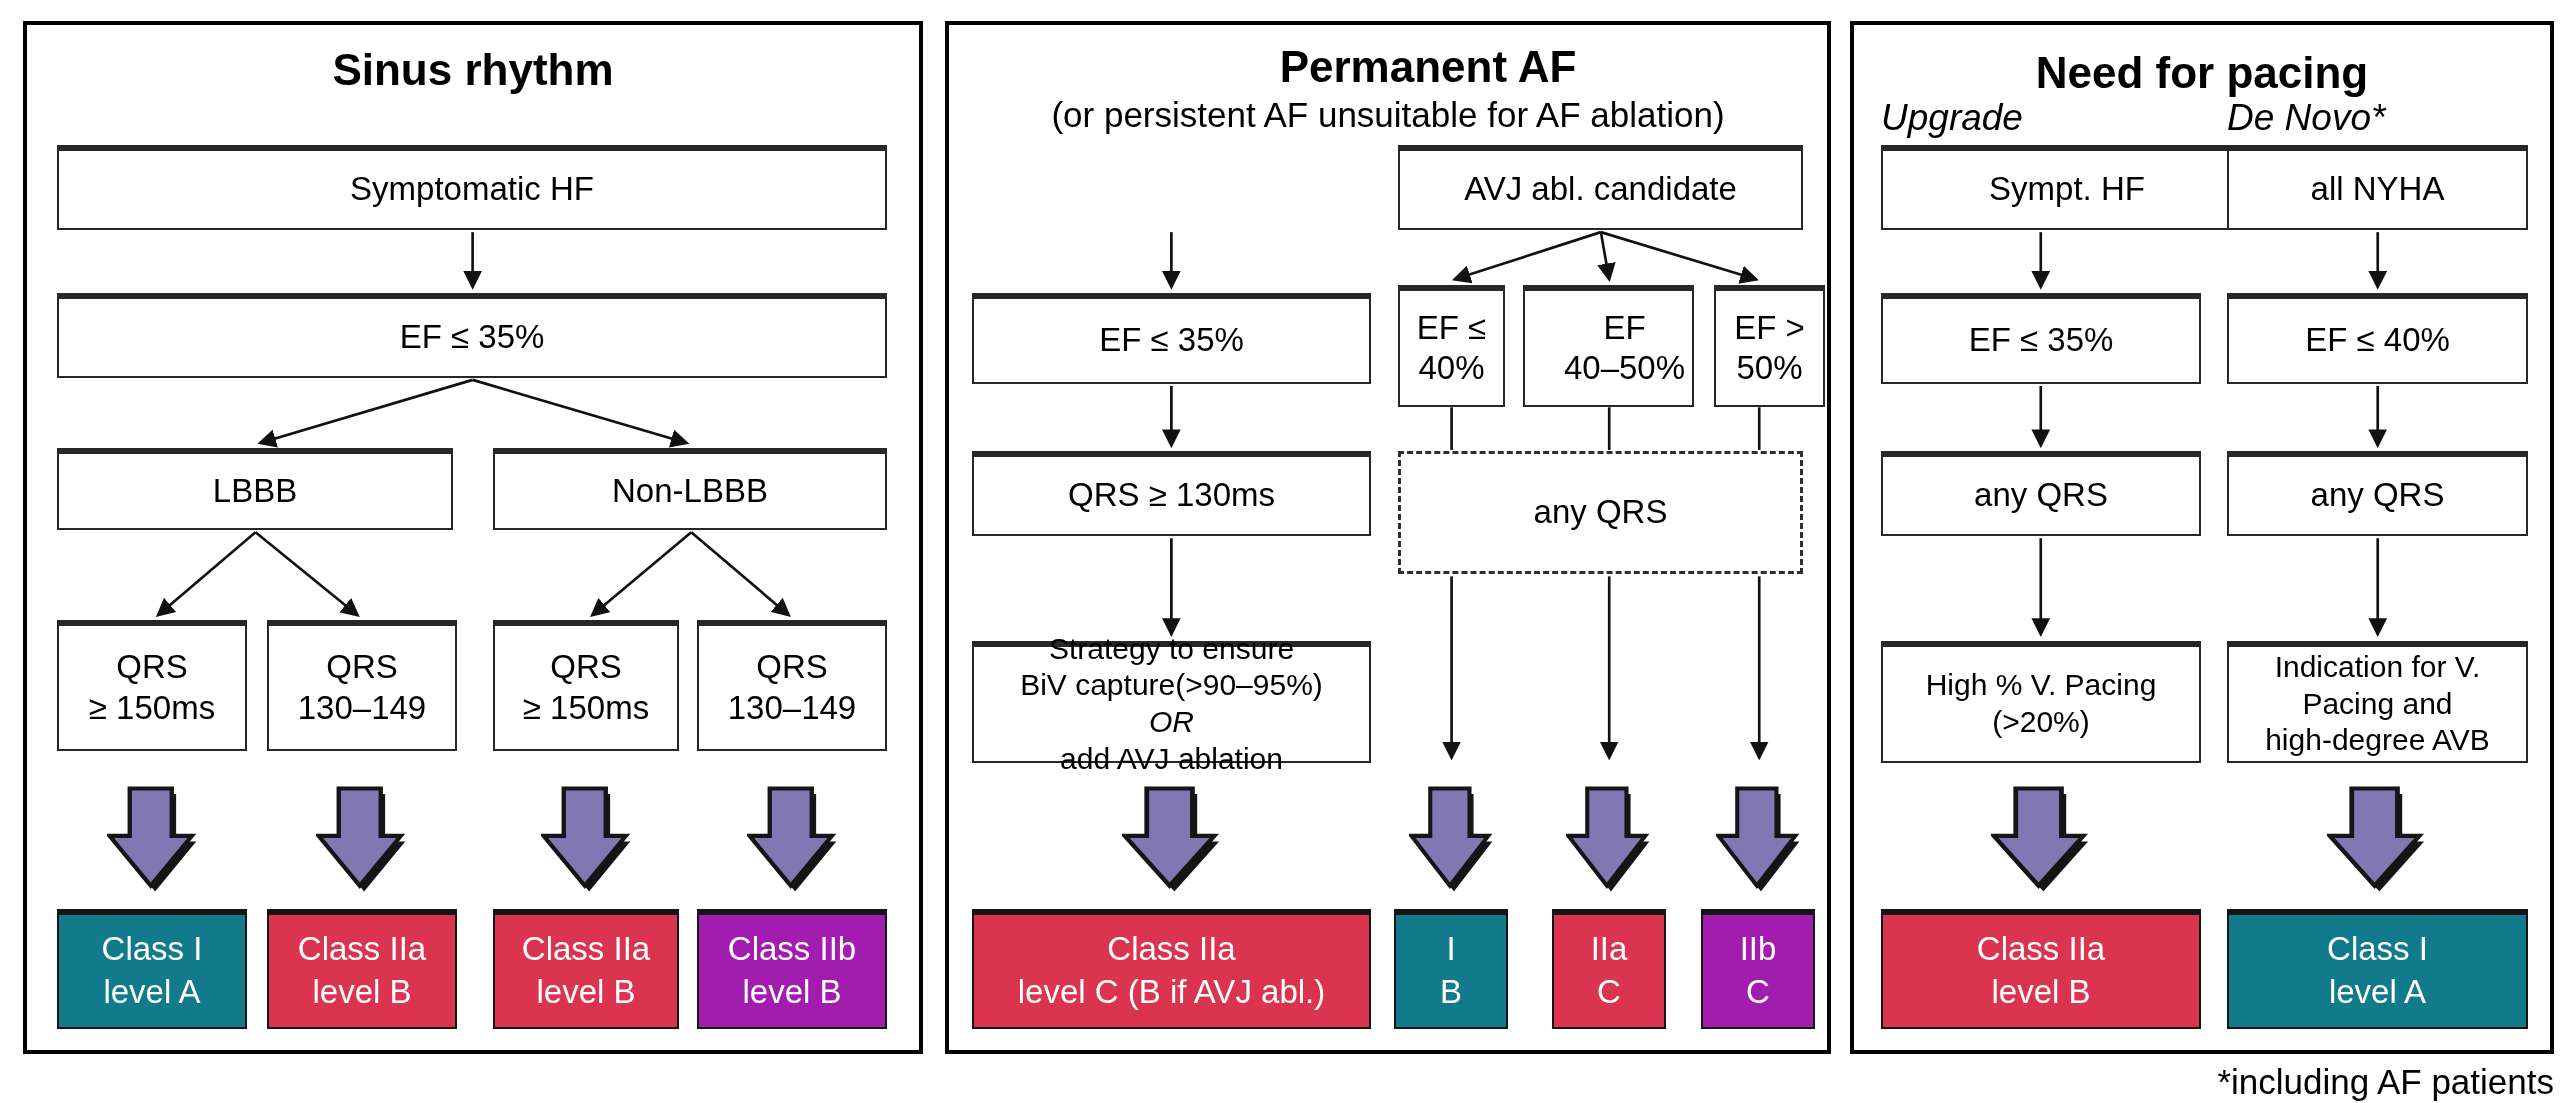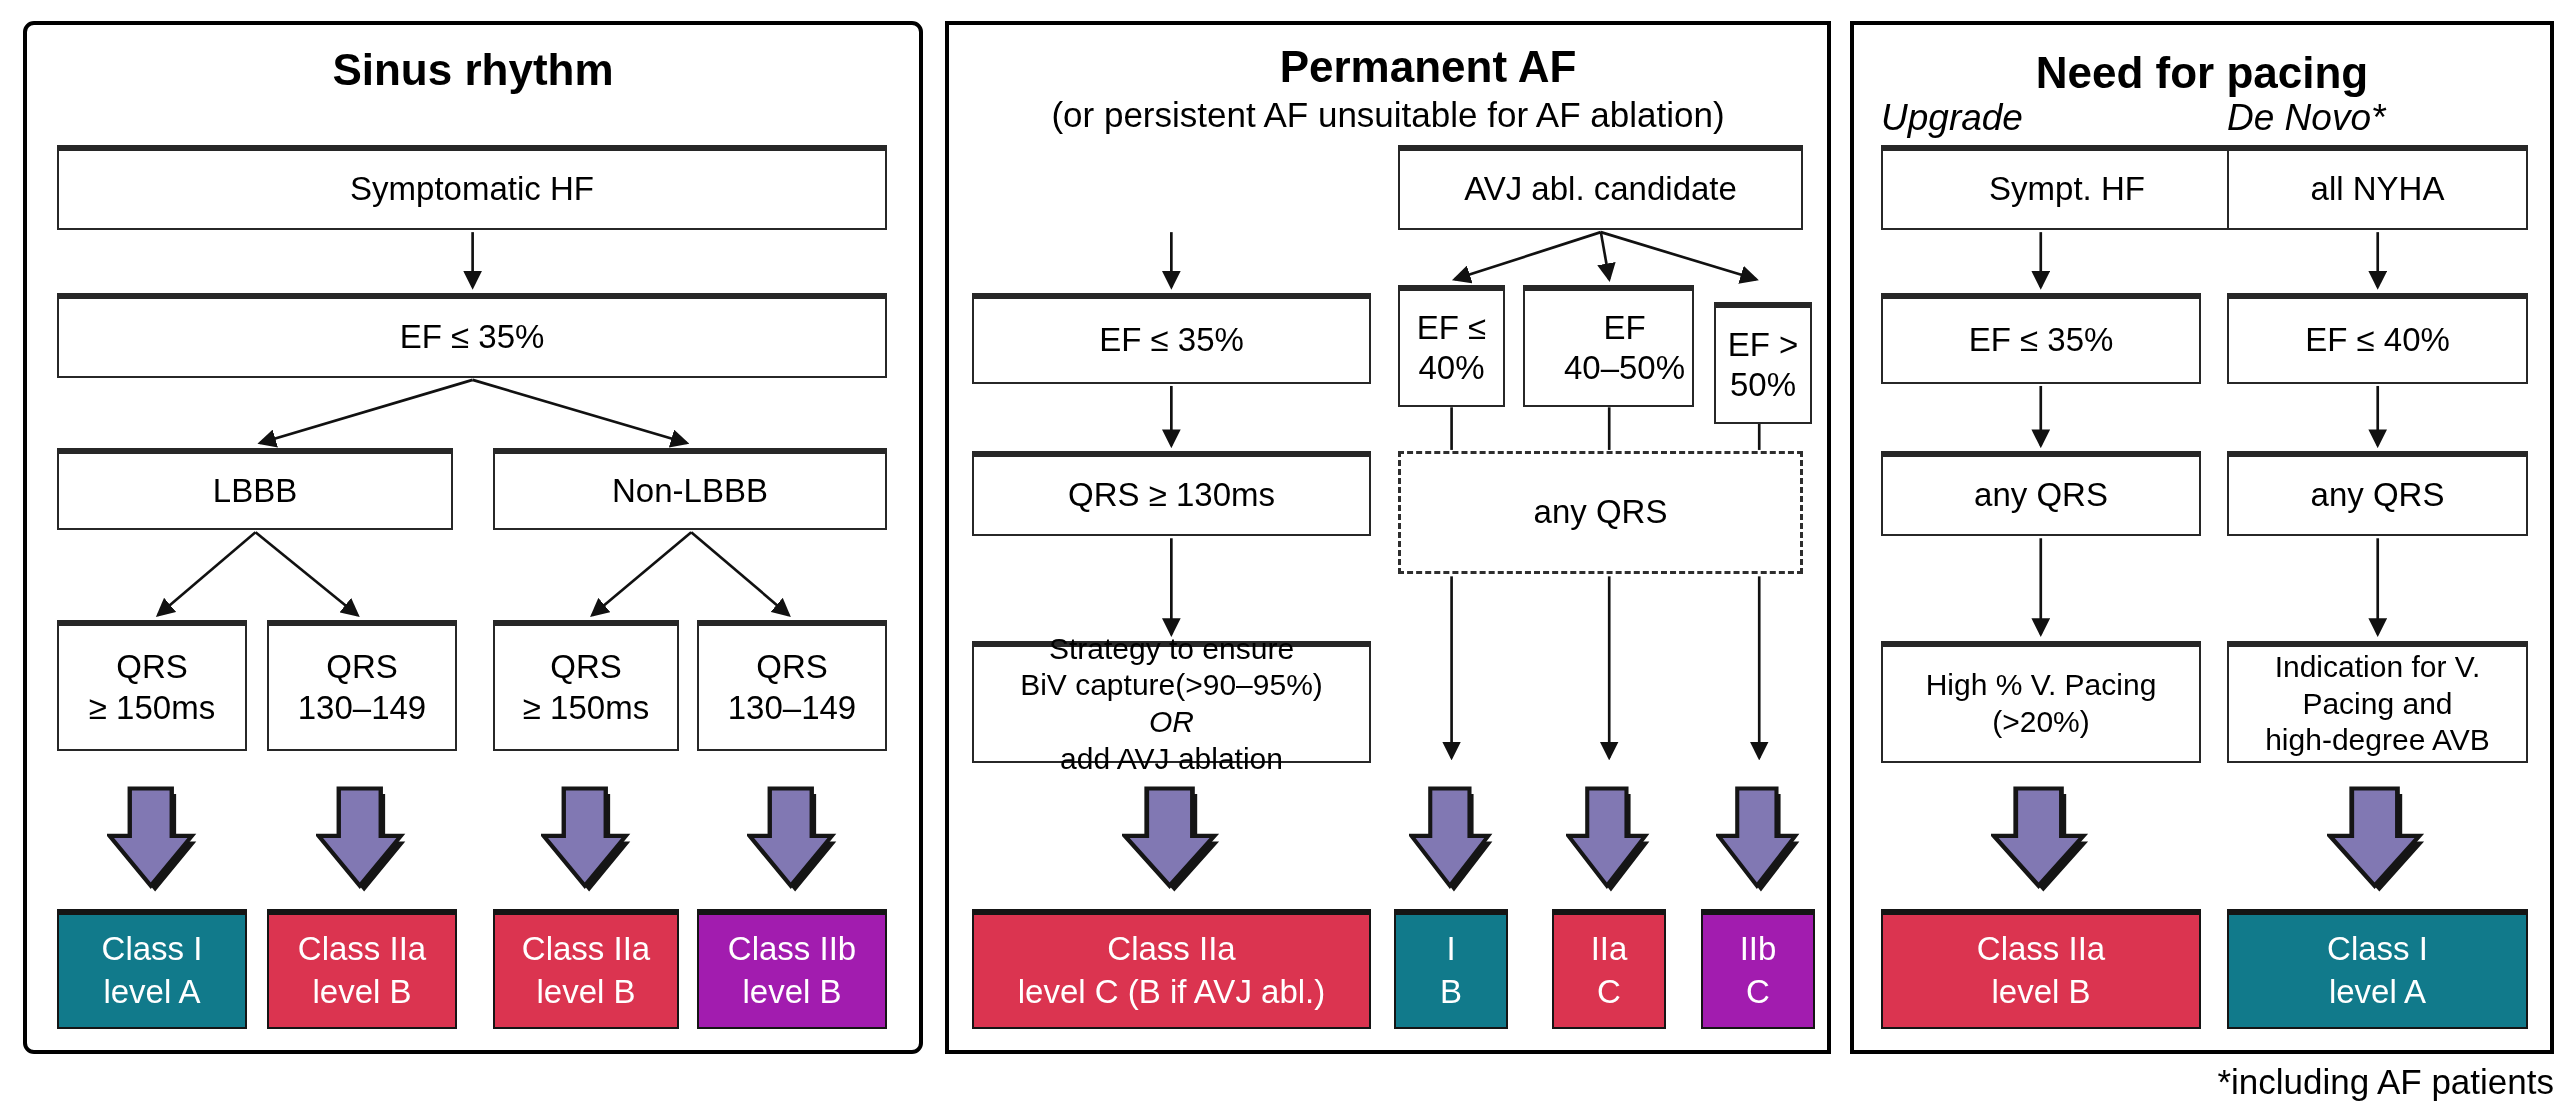--- a/index.html
+++ b/index.html
@@ -37,21 +37,21 @@
     </marker>
     <g id="blockArrow">
       <path d="M26 3 H74 V62 H97 L50 124 L3 62 H26 Z" transform="translate(5,7)" fill="#151515"></path>
       <path d="M26 3 H74 V62 H97 L50 124 L3 62 H26 Z" fill="#8178b3" stroke="#151515" stroke-width="5" stroke-linejoin="miter"></path>
     </g>
   </defs>
 </svg>
 
 <div class="canvas">
 
-  <div class="panel" style="left:23px;width:900px;border-radius:11px;">
+  <div class="panel" style="left:23px;width:900px;">
     <div class="panel-title" style="top:20px;">Sinus rhythm</div>
 
     <svg class="overlay" viewBox="0 0 1171 1346" preserveAspectRatio="none">
       <g stroke="#111" stroke-width="3.5" fill="none">
         <line x1="585" y1="272" x2="585" y2="344" marker-end="url(#ah)"></line>
         <line x1="585" y1="466" x2="306" y2="549" marker-end="url(#ah)"></line>
         <line x1="585" y1="466" x2="866" y2="549" marker-end="url(#ah)"></line>
         <line x1="300" y1="666" x2="172" y2="775" marker-end="url(#ah)"></line>
         <line x1="300" y1="666" x2="434" y2="775" marker-end="url(#ah)"></line>
         <line x1="872" y1="666" x2="742" y2="775" marker-end="url(#ah)"></line>
@@ -117,21 +117,21 @@
       </g>
     </svg>
 
     <div class="box" style="left:449px;top:120px;width:405px;height:85px;">AVJ abl. candidate</div>
     <div class="box" style="left:23px;top:268px;width:399px;height:91px;">EF ≤ 35%</div>
 
     <div class="box" style="left:449px;top:260px;width:107px;height:122px;">EF ≤
 40%</div>
     <div class="box" style="left:574px;top:260px;width:171px;height:122px;padding-left:32px;">EF
 40–50%</div>
-    <div class="box" style="left:765px;top:277px;width:98px;height:122px;">EF &gt;
+    <div class="box" style="left:765px;top:260px;width:111px;height:122px;">EF &gt;
 50%</div>
 
     <div class="box" style="left:23px;top:426px;width:399px;height:85px;">QRS ≥ 130ms</div>
     <div class="box dashed" style="left:449px;top:426px;width:405px;height:123px;">any QRS</div>
 
     <div class="box f40 strategy" style="left:23px;top:616px;width:399px;height:122px;flex-direction:column;">
       <span>Strategy to ensure</span>
       <span>BiV capture(&gt;90–95%)</span>
       <span><span class="it">OR</span><span> add AVJ ablation</span></span>
     </div>

